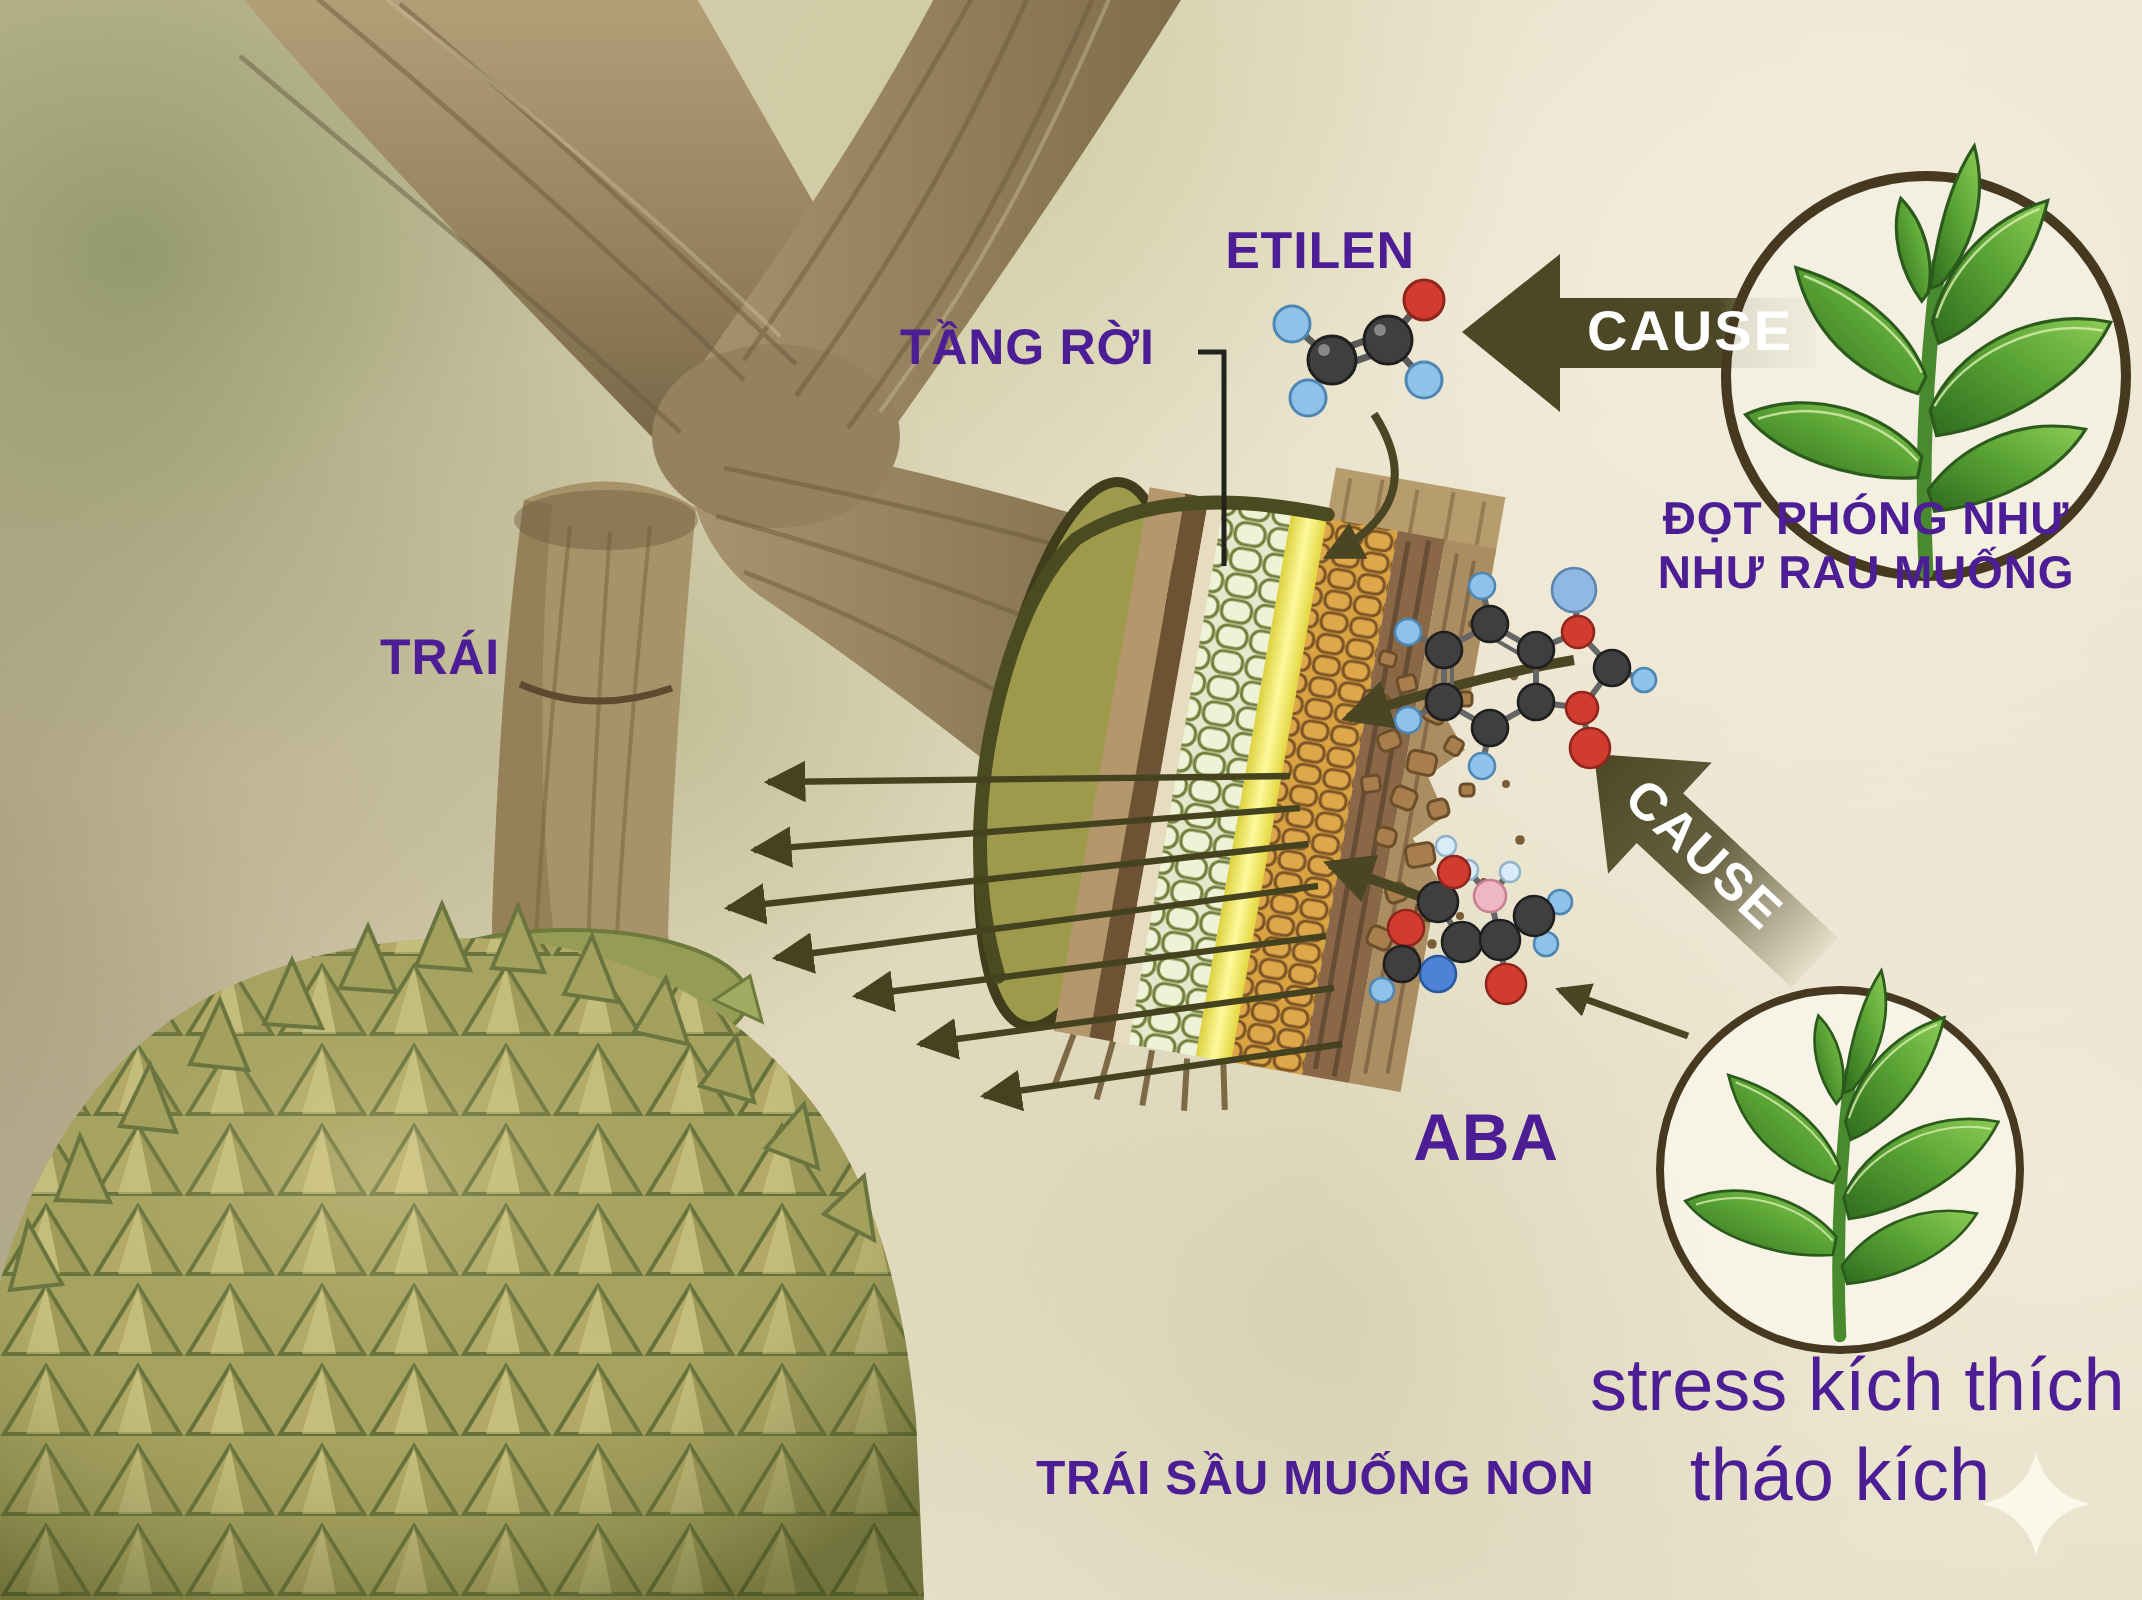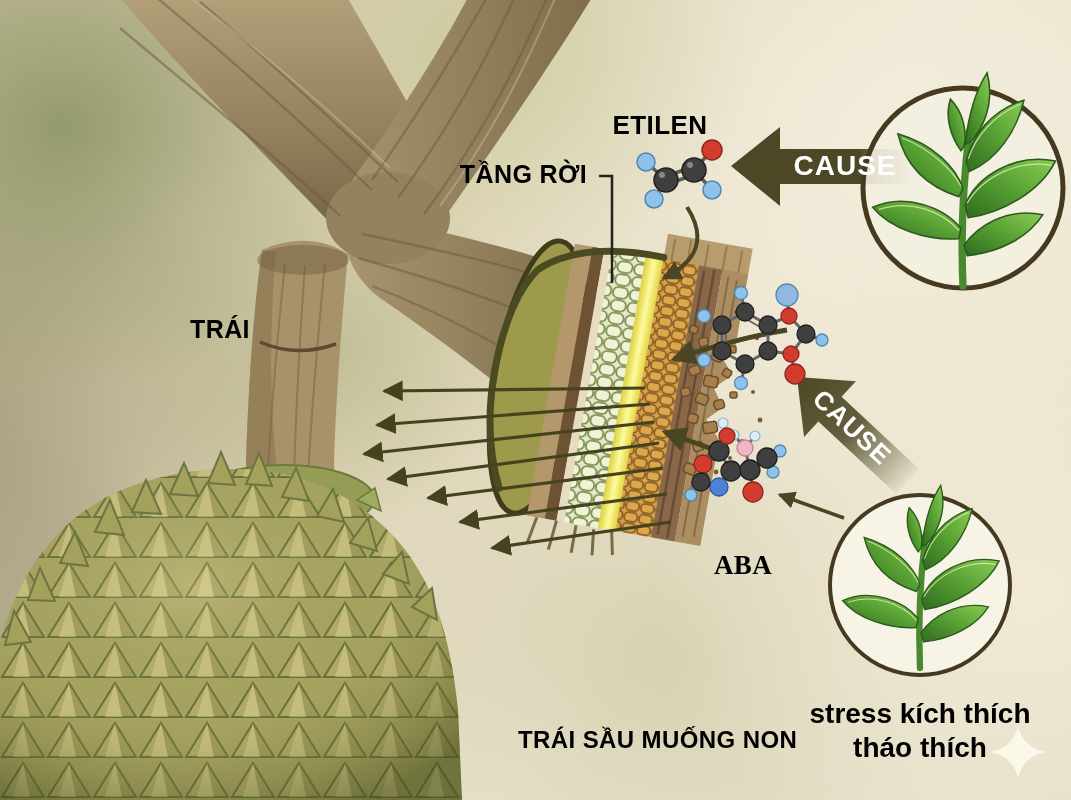--- a/index.html
+++ b/index.html
@@ -10,21 +10,21 @@
       radial-gradient(420px 380px at 6% 16%, rgba(108,124,68,.60), transparent 70%),
       radial-gradient(520px 430px at -6% 54%, rgba(128,118,86,.55), transparent 70%),
       radial-gradient(300px 260px at 30% 44%, rgba(148,156,100,.38), transparent 70%),
       radial-gradient(380px 300px at 46% 7%, rgba(188,195,138,.45), transparent 70%),
       radial-gradient(640px 520px at 86% 18%, rgba(243,238,221,.95), transparent 78%),
       radial-gradient(520px 420px at 96% 74%, rgba(241,235,215,.9), transparent 72%),
       radial-gradient(430px 360px at 62% 82%, rgba(198,194,152,.5), transparent 70%),
       radial-gradient(300px 380px at 2% 88%, rgba(130,128,95,.45), transparent 70%),
       linear-gradient(118deg,#cdc4a4 0%,#ddd4b6 38%,#e9e2cc 62%,#e5dec8 100%);}
   svg{position:absolute;left:0;top:0;}
-  .lbl{position:absolute;color:#000000;font-weight:bold;line-height:1.18;
+  .lbl{position:absolute;color:#4c1d95;font-weight:bold;line-height:1.18;
     text-align:center;letter-spacing:.4px;white-space:nowrap;}
   .cause{color:#fff;font-weight:bold;letter-spacing:1px;}
 </style>
 </head>
 <body>
 
 <div id="stage">
   <div class="bg"></div>
 
   <svg width="1071" height="800" viewBox="0 0 1071 800">
@@ -311,30 +311,34 @@
     <g>
       <circle cx="920" cy="585" r="90" fill="#f7f4e7" fill-opacity=".92" stroke="#46391f" stroke-width="4"></circle>
       <use href="#plant" transform="translate(839 483.5) scale(0.9)"></use>
     </g>
 
     <path d="M1018 726 Q 1023 747 1045 752 Q 1023 757 1018 778 Q 1013 757 991 752 Q 1013 747 1018 726 Z" fill="#fdf9ec" opacity=".9"></path>
   </svg>
 
   <div class="lbl" style="left:585px;top:110px;width:150px;font-size:26px;">ETILEN</div>
 
-  <div class="lbl" style="left:450px;top:160px;width:147px;font-size:25px;text-align:center;">TẦNG RỜI</div>
+  <div class="lbl" style="left:450px;top:160px;width:147px;font-size:25px;text-align:left;">TẦNG RỜI</div>
 
   <div class="lbl" style="left:155px;top:315px;width:130px;font-size:25px;">TRÁI</div>
 
-
-  <div class="lbl" style="left:695px;top:550px;width:96px;font-size:27px;font-family:Liberation Serif, serif;">ABA</div>
-
-  <div class="lbl" style="left:795px;top:670px;width:250px;font-size:28px;font-weight:bold;letter-spacing:0;line-height:1.22;margin-top:27px;">
+  <div class="lbl" style="left:820px;top:246px;width:226px;font-size:23px;">
+    <div>ĐỌT PHÓNG NHƯ</div>
+    <div>NHƯ RAU MUỐNG</div>
+  </div>
+
+  <div class="lbl" style="left:695px;top:550px;width:96px;font-size:33px;">ABA</div>
+
+  <div class="lbl" style="left:795px;top:670px;width:250px;font-size:37px;font-weight:normal;letter-spacing:0;line-height:1.22;">
     <div>stress kích thích</div>
-    <div>tháo thích</div>
+    <div>tháo kích</div>
   </div>
 
   <div class="lbl" style="left:518px;top:726px;width:272px;font-size:24px;">TRÁI SẦU MUỐNG NON</div>
 
   <div class="lbl cause" style="left:786px;top:149px;width:118px;font-size:28px;">CAUSE</div>
 
   <div class="lbl cause" style="left:796px;top:412px;width:112px;font-size:26px;transform:rotate(43deg);">CAUSE</div>
 </div>
 
 </body></html>

